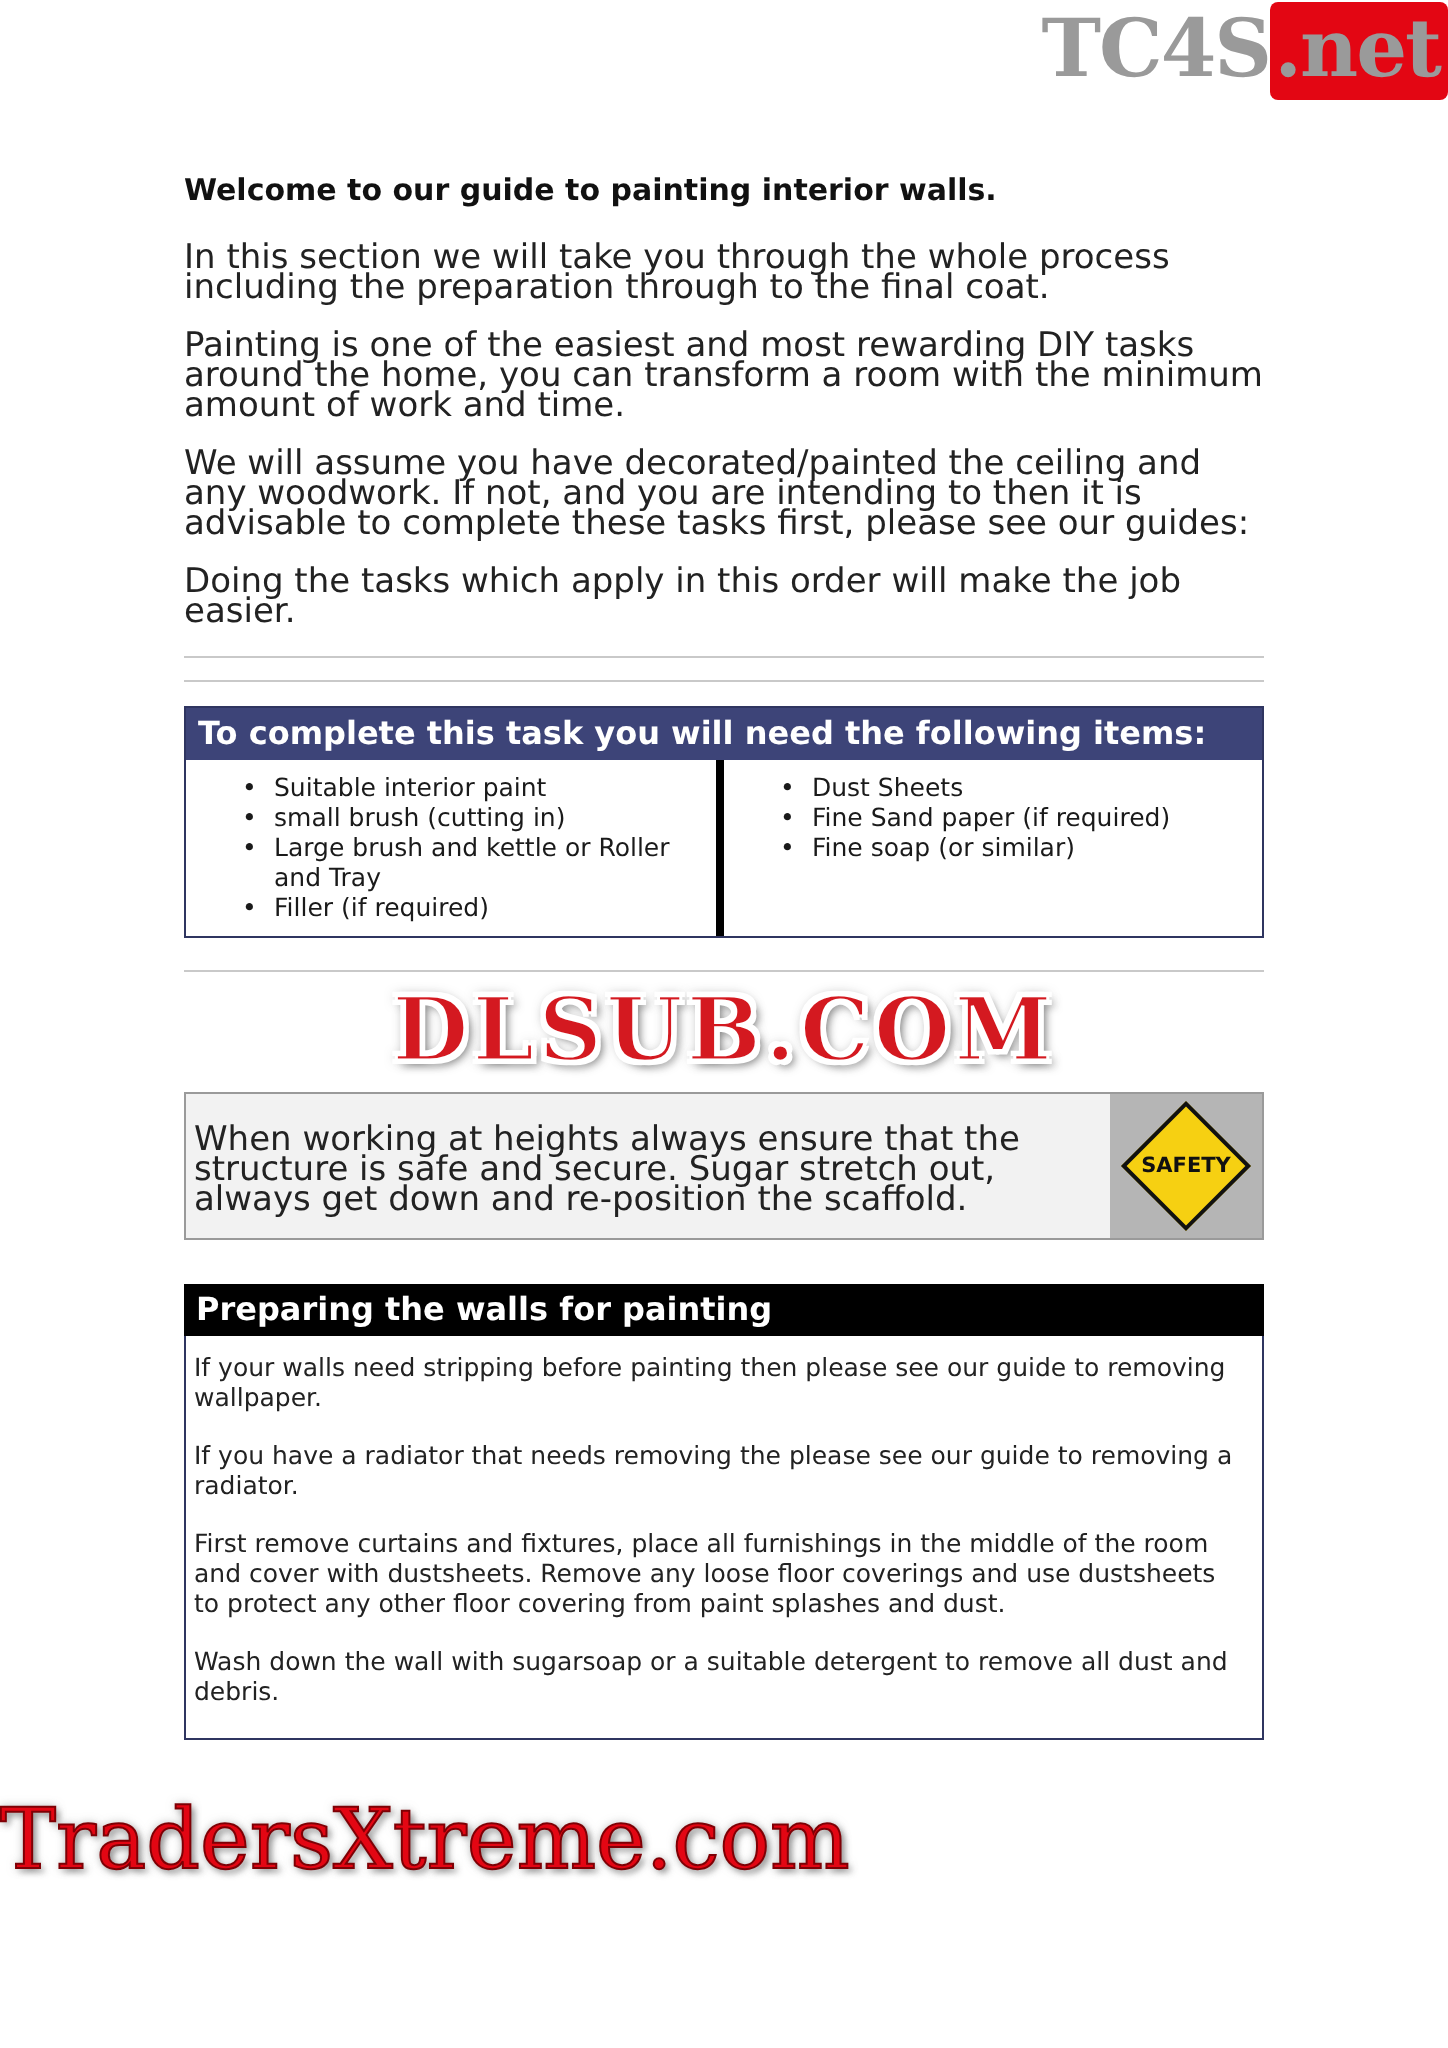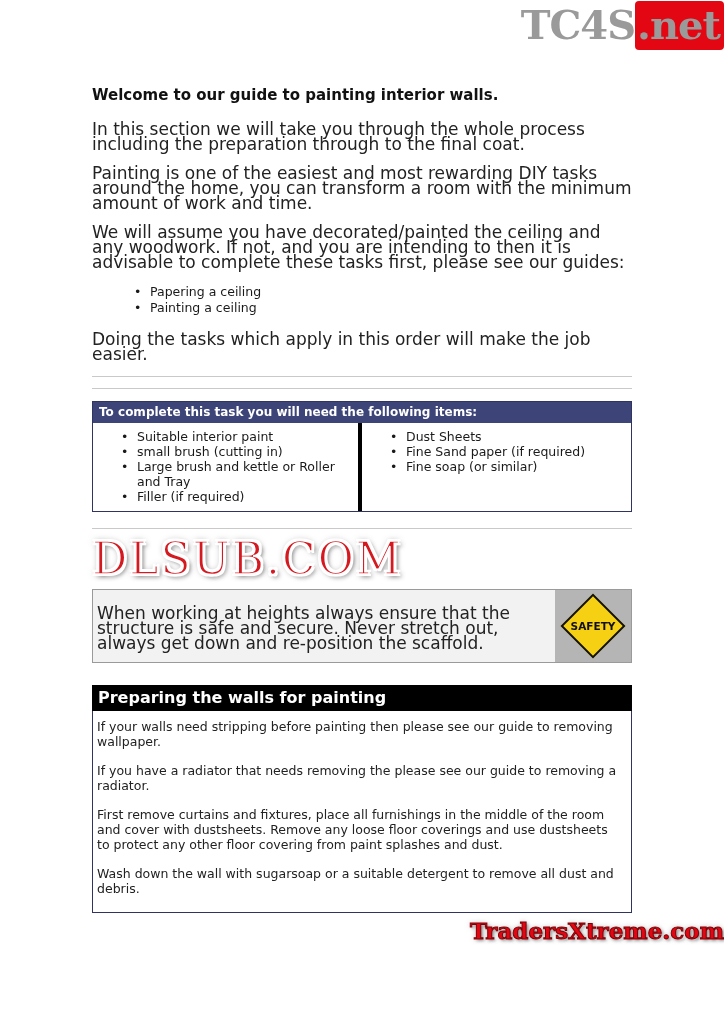--- a/index.html
+++ b/index.html
@@ -77,21 +77,21 @@
   }
 
   
   .items-table {
     border: 1px solid #2f3560;
     margin-bottom: 16px;
   }
   .items-header {
     background: #3d4478;
     color: #ffffff;
-    font-size: 12px;
+    font-size: 16px;
     font-weight: bold;
     padding: 3px 6px 4px 6px;
   }
   .items-body { display: flex; }
   .items-cell {
     width: 50%;
     border-right: 4px solid #000000;
     padding: 6px 6px 6px 6px;
     min-height: 88px;
   }
@@ -109,23 +109,23 @@
   }
   ul.items li::before {
     content: "•";
     position: absolute;
     left: 0;
     top: 0;
   }
 
   
   .dlsub {
-    text-align: left;
+    text-align: center;
     font-family: "DejaVu Serif", "Liberation Serif", serif;
-    font-weight: normal;
+    font-weight: bold;
     font-size: 44px;
     line-height: 48px;
     letter-spacing: 2px;
     color: #d41920;
     -webkit-text-stroke: 1.5px #ffffff;
     text-shadow:
       -2px -2px 0 #ffffff, 2px -2px 0 #ffffff,
       -2px  2px 0 #ffffff, 2px  2px 0 #ffffff,
       0 0 6px rgba(60,60,60,0.55),
       3px 3px 4px rgba(60,60,60,0.55);
@@ -198,24 +198,24 @@
     margin-bottom: 14px;
     color: #222;
   }
 
   
   .traders {
     position: absolute;
     left: 0;
     bottom: 12px;
     width: 100%;
-    text-align: right;
+    text-align: left;
     font-family: "DejaVu Serif", "Liberation Serif", serif;
-    font-weight: bold;
-    font-size: 23px;
+    font-weight: normal;
+    font-size: 42px;
     color: #e30613;
     -webkit-text-stroke: 1px #7e0005;
     text-shadow:
       0 0 5px rgba(120,120,120,0.6),
       2px 2px 3px rgba(100,100,100,0.6);
     letter-spacing: 0px;
   }
 </style>
 </head>
 <body>
@@ -227,24 +227,20 @@
   </div>
 
   <div class="content">
 
     <h1>Welcome to our guide to painting interior walls.</h1>
 
     <p>In this section we will take you through the whole process including the preparation through to the final coat.</p>
     <p>Painting is one of the easiest and most rewarding DIY tasks around the home, you can transform a room with the minimum amount of work and time.</p>
     <p>We will assume you have decorated/painted the ceiling and any woodwork. If not, and you are intending to then it is advisable to complete these tasks first, please see our guides:</p>
 
-    <ul class="guides">
-      <li>Papering a ceiling</li>
-      <li>Painting a ceiling</li>
-    </ul>
 
     <p>Doing the tasks which apply in this order will make the job easier.</p>
 
     <div class="hr-pair">
       <div class="rule"></div>
       <div class="rule"></div>
     </div>
 
     <div class="items-table">
       <div class="items-header">To complete this task you will need the following items:</div>
@@ -267,21 +263,21 @@
       </div>
     </div>
 
     <div class="hr-pair">
       <div class="rule"></div>
     </div>
 
     <div class="dlsub">DLSUB.COM</div>
 
     <div class="safety-box">
-      <p class="safety-text">When working at heights always ensure that the structure is safe and secure. Never stretch out, always get down and re-position the scaffold.</p>
+      <p class="safety-text">When working at heights always ensure that the structure is safe and secure. Sugar stretch out, always get down and re-position the scaffold.</p>
       <div class="safety-sign-area">
         <div class="safety-diamond"></div>
         <div class="safety-label">SAFETY</div>
       </div>
     </div>
 
     <div class="prep-section">
       <div class="prep-header">Preparing the walls for painting</div>
       <div class="prep-body">
         <p>If your walls need stripping before painting then please see our guide to removing wallpaper.</p>

